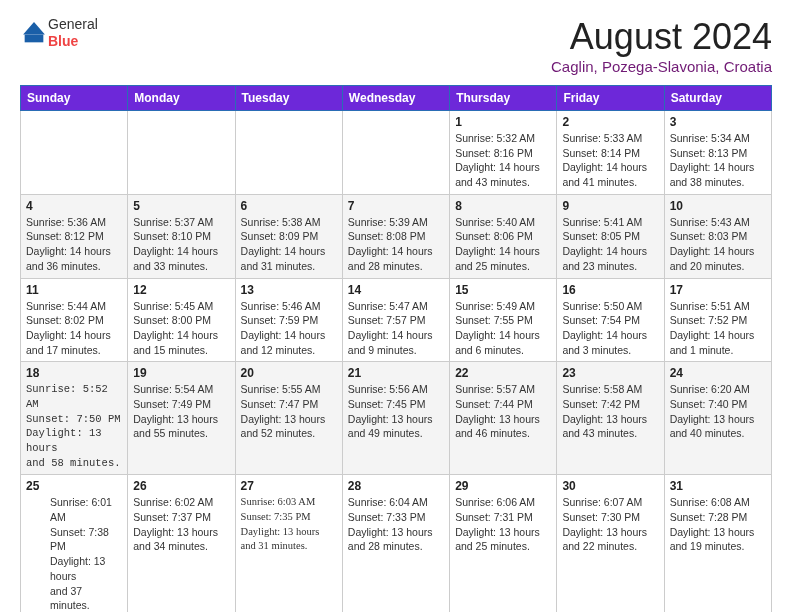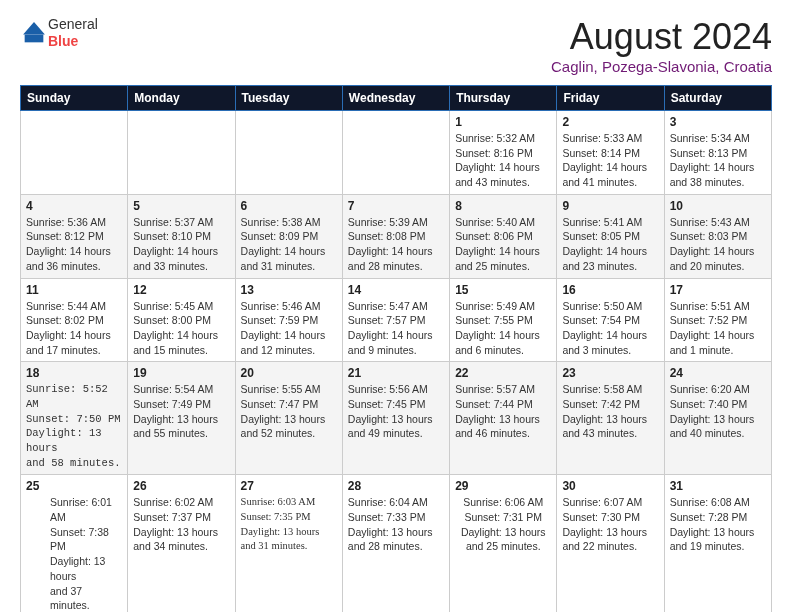--- a/index.html
+++ b/index.html
@@ -42,21 +42,21 @@
       font-size: 15px;
       color: #701a75;
     }
     .calendar-table {
       width: 100%;
       border-collapse: collapse;
       table-layout: fixed;
       font-size: 11px;
     }
     .calendar-table thead th {
-      background-color: #0f172a;
+      background-color: #6d28d9;
       color: #fff;
       text-align: left;
       padding: 5px 6px;
       font-size: 12px;
       font-weight: bold;
       border: 1px solid #2a6db5;
     }
     .calendar-table tbody td {
       border: 1px solid #ccc;
       vertical-align: top;
@@ -320,21 +320,21 @@
         </td>
         <td>
           <span class="day-number">28</span>
           <div class="day-info" style="white-space: pre-line;">Sunrise: 6:04 AM
 Sunset: 7:33 PM
 Daylight: 13 hours
 and 28 minutes.</div>
         </td>
         <td>
           <span class="day-number">29</span>
-          <div class="day-info" style="white-space: pre-line; text-align: center;">Sunrise: 6:06 AM
+          <div class="day-info" style="white-space: pre-line;">Sunrise: 6:06 AM
 Sunset: 7:31 PM
 Daylight: 13 hours
 and 25 minutes.</div>
         </td>
         <td>
           <span class="day-number">30</span>
           <div class="day-info" style="white-space: pre-line;">Sunrise: 6:07 AM
 Sunset: 7:30 PM
 Daylight: 13 hours
 and 22 minutes.</div>

